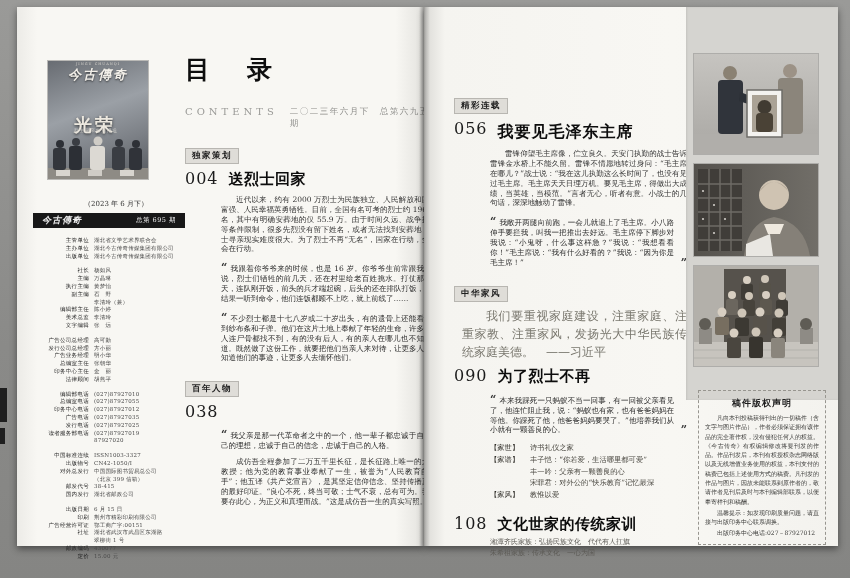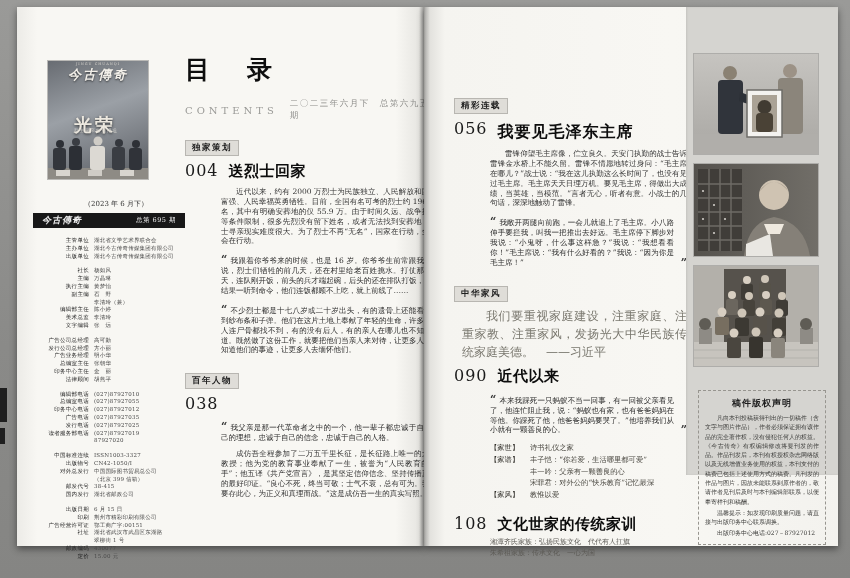--- a/index.html
+++ b/index.html
@@ -34,21 +34,21 @@
 
   .masthead{margin-top:9px;font-size:5.5px;color:#3c3c3c}
   .mh-group{margin-bottom:7px}
   .mh-row{display:flex;line-height:1.42}
   .mh-label{flex:none;width:56px;text-align:right;color:#262626;letter-spacing:.3px}
   .mh-value{margin-left:5px;color:#4a4a4a;letter-spacing:.2px}
 
   
   .toc-main{position:absolute;left:168px;top:46px;width:252px}
   .toc-title{font-size:25px;font-weight:700;color:#0e0e0e;letter-spacing:6px}
-  .toc-sub{display:flex;align-items:center;gap:12px;margin-top:12px}
+  .toc-sub{display:flex;align-items:flex-start;gap:12px;margin-top:20px}
   .toc-en{font-size:10px;letter-spacing:4px;color:#9a9a97}
   .toc-cn{font-size:8.5px;letter-spacing:1.5px;color:#8d8d8a}
 
   .chip{display:inline-block;background:#dfddd8;border:1px solid #b8b6b1;color:#1f1f1f;
     font-size:8.5px;font-weight:700;letter-spacing:1.5px;padding:1px 6px}
   .sec{margin-top:13px}
   .item-head{display:flex;align-items:baseline;margin-top:5px}
   .item-num{font-size:16px;color:#1b1b1b;letter-spacing:1px}
   .item-title{margin-left:10px;font-size:15px;font-weight:700;color:#0d0d0d;letter-spacing:.5px}
   .body-text{margin:6px 0 0 36px;font-size:7.5px;line-height:1.32;color:#333;text-align:justify;text-indent:2em}
@@ -64,21 +64,21 @@
   .kicker{font-size:9px;font-weight:700;color:#1a1a1a;letter-spacing:.3px}
   .big-title{font-size:16px;font-weight:700;color:#0d0d0d;letter-spacing:1px;margin-top:3px}
   .epigraph{margin:5px 0 0 8px;font-size:12px;line-height:1.5;color:#7a786f;text-align:justify;text-indent:2em}
   .fam-list{margin:7px 0 0 36px;font-size:7.3px;line-height:1.6;color:#43413b}
   .fam-row{display:flex}
   .fam-tag{flex:none;width:40px;color:#2d2b26}
   .fam-text{color:#4b4942}
   .sub-lines{margin:3px 0 0 36px;font-size:7px;line-height:1.65;color:#5b5954}
 
   
-  .photo-col{position:absolute;right:0;top:0;width:152px;height:468px;background:#d5d4d0;padding:47px 0 0 8px;
+  .photo-col{position:absolute;right:0;top:0;width:152px;height:393px;background:#d5d4d0;padding:47px 0 0 8px;
     box-shadow:inset 1px 0 2px rgba(0,0,0,.08)}
   .photo{width:124px;margin-bottom:10px;box-shadow:0 0 0 1px rgba(0,0,0,.18);display:block}
   .copyright{margin:24px 8px 0 4px;width:128px;border:1px dashed #97958f;padding:6px 6px 7px;color:#3b3b39}
   .cr-title{text-align:center;font-weight:700;font-size:9px;color:#1e1e1e;margin-bottom:3px;letter-spacing:1px}
   .cr-body{font-size:6px;line-height:1.55;text-align:justify;text-indent:2em}
   .cr-tip{font-size:6px;line-height:1.55;text-align:justify;text-indent:2em;margin-top:2px}
   .cr-phone{font-size:6px;line-height:1.55;text-indent:2em;margin-top:1px}
 </style>
 </head>
 <body>
@@ -340,21 +340,21 @@
       <div class="quote">
         <span class="q-open">“</span><span>我敞开两腿向前跑，一会儿就追上了毛主席。小八路伸手要拦我，叫我一把推出去好远。毛主席停下脚步对我说：“小鬼呀，什么事这样急？”我说：“我想看看你！”毛主席说：“我有什么好看的？”我说：“因为你是毛主席！”</span>
         <span class="q-close">”</span>
       </div>
 
       <div class="sec">
         <span class="chip">中华家风</span>
         <p class="epigraph">我们要重视家庭建设，注重家庭、注重家教、注重家风，发扬光大中华民族传统家庭美德。　——习近平</p>
         <div class="item-head">
           <span class="item-num">090</span>
-          <span class="item-title">近代以来</span>
+          <span class="item-title">为了烈士不再</span>
         </div>
         <div class="quote">
           <span class="q-open">“</span><span>本来我踩死一只蚂蚁不当一回事，有一回被父亲看见了，他连忙阻止我，说：“蚂蚁也有家，也有爸爸妈妈在等他。你踩死了他，他爸爸妈妈要哭了。”他培养我们从小就有一颗善良的心。</span>
           <span class="q-close">”</span>
         </div>
         <div class="fam-list">
 
             <div class="fam-row">
               <span class="fam-tag">【家世】</span>
               <span class="fam-text">诗书礼仪之家</span>

